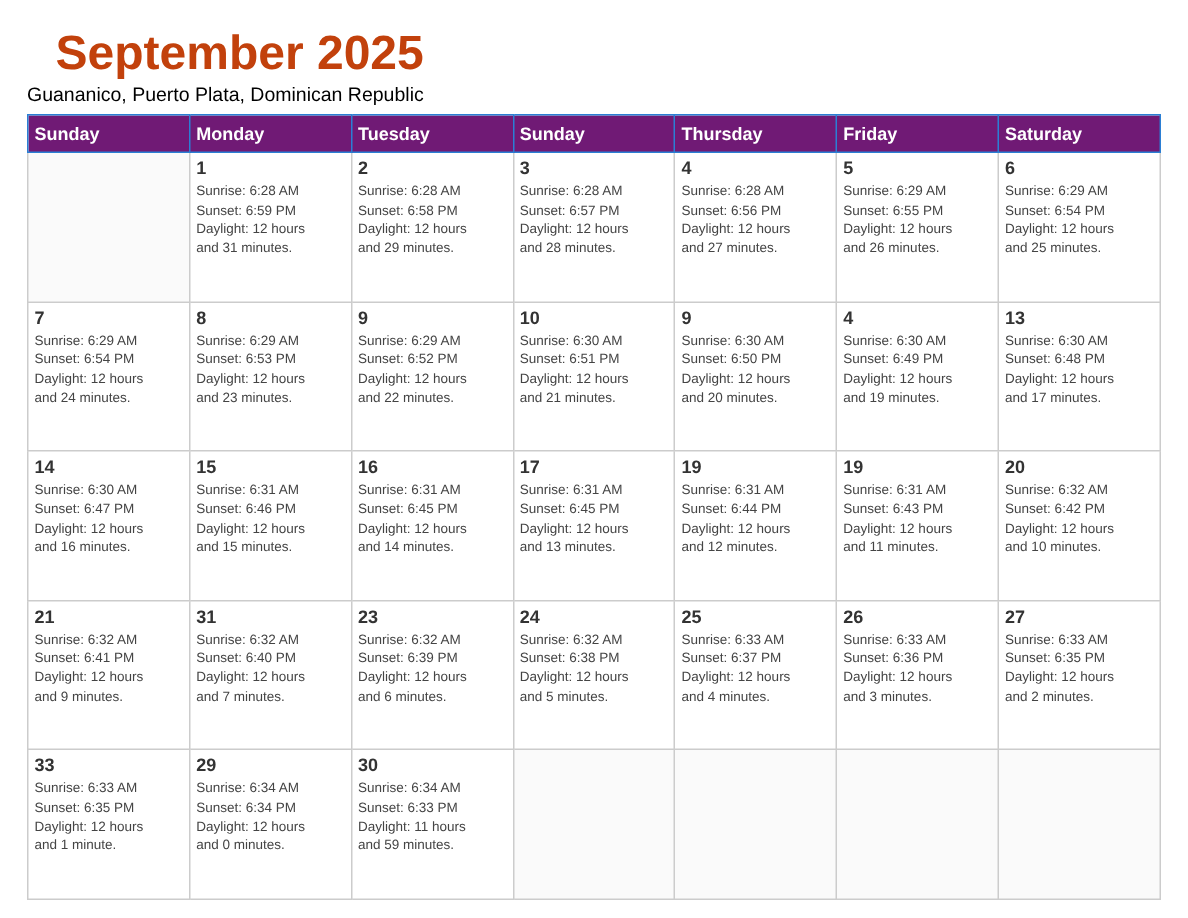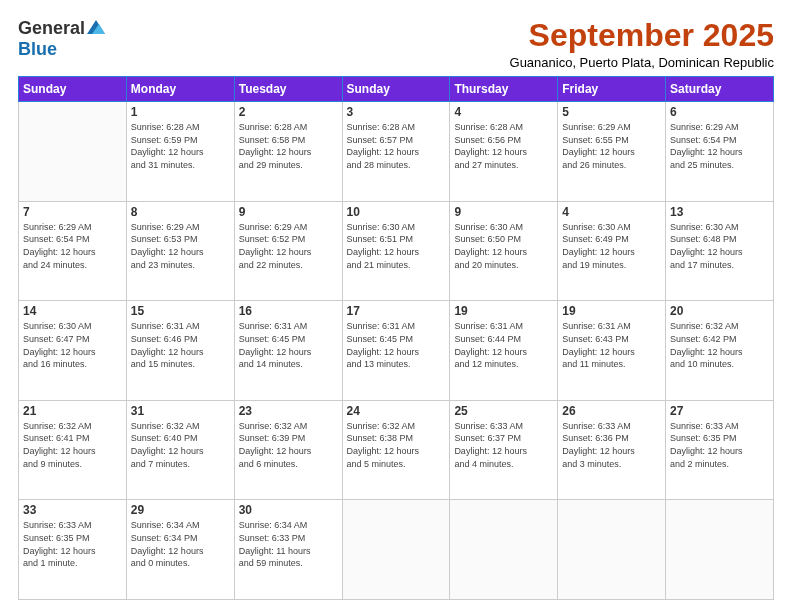--- a/index.html
+++ b/index.html
@@ -64,21 +64,21 @@
       margin-top: 2px;
     }
     .calendar {
       flex: 1;
       border: 1px solid #ccc;
       border-collapse: collapse;
       width: 100%;
       table-layout: fixed;
     }
     .calendar th {
-      background-color: #6d28d9;
+      background-color: #701a75;
       color: #fff;
       font-size: 12px;
       font-weight: bold;
       padding: 5px 4px;
       text-align: left;
       border: 1px solid #2b7fd4;
     }
     .calendar td {
       border: 1px solid #ccc;
       vertical-align: top;
@@ -101,30 +101,20 @@
     }
     .empty-cell {
       background: #fafafa;
     }
   </style>
 </head>
 <body>
 
 <div class="page">
   <div class="header">
-    <div class="logo">
-      <div class="logo-text">
-        <span class="logo-general">General</span>
-        <svg class="logo-icon" viewBox="0 0 18 14" xmlns="http://www.w3.org/2000/svg">
-          <polygon points="0,14 9,0 18,14" fill="#1a6faf"></polygon>
-          <polygon points="5,14 12,4 18,14" fill="#4db8e8"></polygon>
-        </svg>
-      </div>
-      <span class="logo-blue">Blue</span>
-    </div>
     <div class="title-section">
       <div class="month-title">September 2025</div>
       <div class="subtitle">Guananico, Puerto Plata, Dominican Republic</div>
     </div>
   </div>
 
   <table class="calendar">
     <thead>
       <tr>
         <th>Sunday</th>

